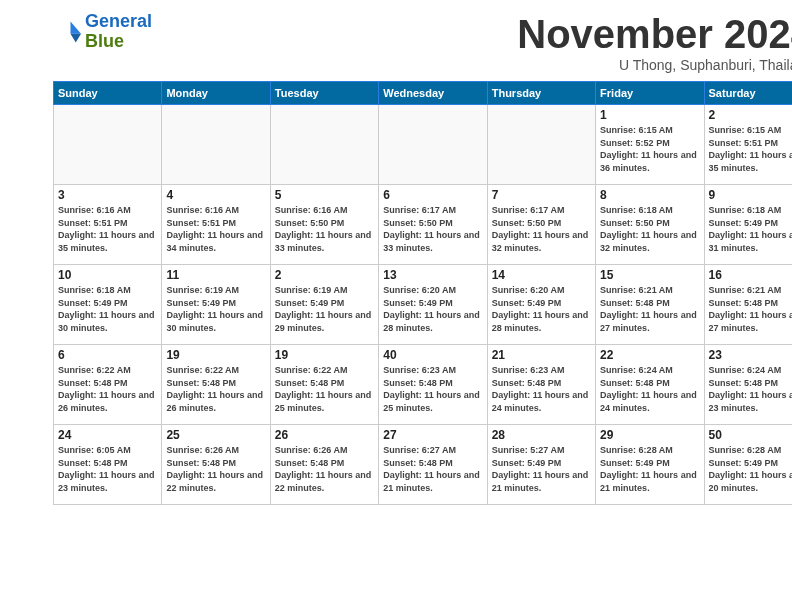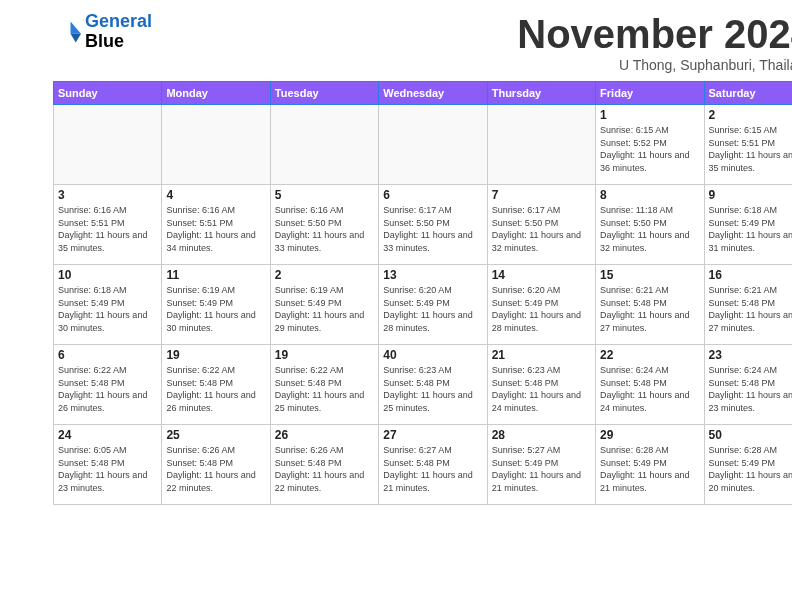--- a/index.html
+++ b/index.html
@@ -51,21 +51,21 @@
     .location {
       font-size: 14px;
       color: #555;
     }
     .calendar {
       width: 100%;
       border-collapse: collapse;
       table-layout: fixed;
     }
     .calendar th {
-      background: #8b5cf6;
+      background: #0369a1;
       color: #fff;
       font-size: 11px;
       font-weight: bold;
       padding: 5px 4px;
       text-align: left;
       border: 1px solid #2a7de1;
     }
     .calendar td {
       border: 1px solid #ccc;
       vertical-align: top;
@@ -85,35 +85,36 @@
       font-size: 12px;
       font-weight: bold;
       color: #222;
       display: block;
       margin-bottom: 2px;
     }
     .day-info {
       font-size: 9px;
       color: #444;
       line-height: 1.4;
+      font-weight: bold;
     }
   </style>
 </head>
 <body>
 
 <div class="page">
   <div class="header">
     <div class="logo">
       <svg class="logo-icon" viewBox="0 0 32 32">
         <polygon points="20,4 32,18 20,18" fill="#2a7de1"></polygon>
         <polygon points="20,18 32,18 26,28" fill="#1a5fa0"></polygon>
       </svg>
       <div class="logo-text">
         <div><span>General</span></div>
-        <div><span style="color:#000000">Blue</span></div>
+        <div><span style="color:#4d7c0f">Blue</span></div>
       </div>
     </div>
     <div class="title-block">
       <div class="month-title">November 2024</div>
       <div class="location">U Thong, Suphanburi, Thailand</div>
     </div>
   </div>
 
   <table class="calendar" id="cal-table">
     <thead>
@@ -173,21 +174,21 @@
 Daylight: 11 hours and 33 minutes.</div>
           </td>
           <td>
             <span class="day-num">7</span>
             <div class="day-info">Sunrise: 6:17 AM
 Sunset: 5:50 PM
 Daylight: 11 hours and 32 minutes.</div>
           </td>
           <td>
             <span class="day-num">8</span>
-            <div class="day-info">Sunrise: 11:18 AM
+            <div class="day-info">Sunrise: 6:18 AM
 Sunset: 5:50 PM
 Daylight: 11 hours and 32 minutes.</div>
           </td>
           <td>
             <span class="day-num">9</span>
             <div class="day-info">Sunrise: 6:18 AM
 Sunset: 5:49 PM
 Daylight: 11 hours and 31 minutes.</div>
           </td>
         </tr>

